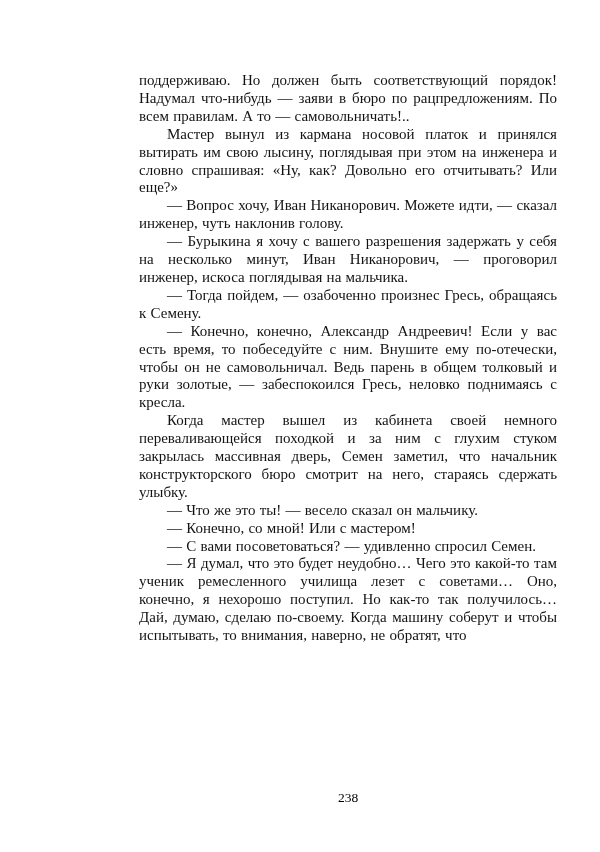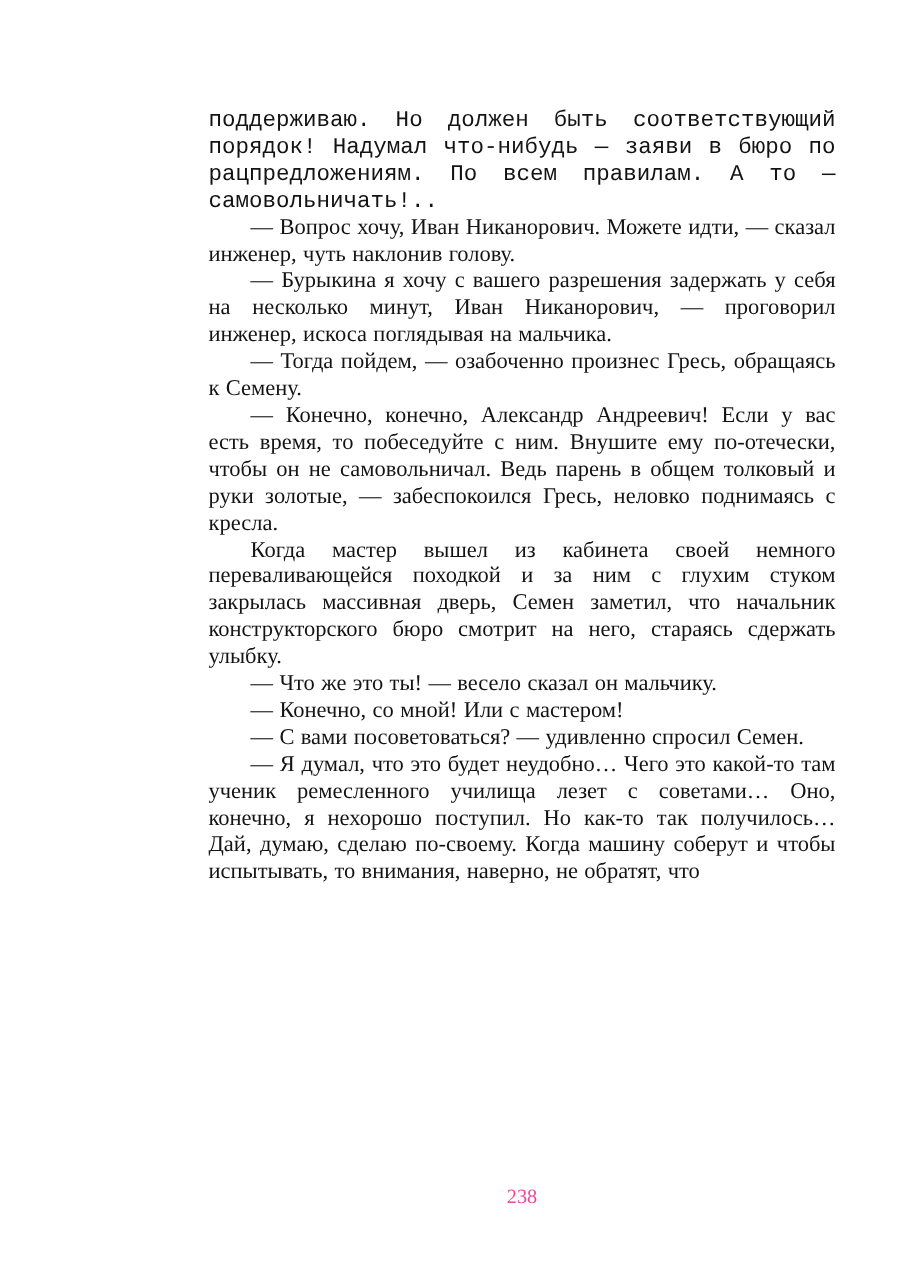--- a/index.html
+++ b/index.html
@@ -28,38 +28,38 @@
     font-size: 15px;
     line-height: 17.9px;
     text-align: justify;
     text-indent: 28px;
     hyphens: auto;
     -webkit-hyphens: auto;
     word-spacing: 0.5px;
   }
   .para.no-indent {
     text-indent: 0;
-    font-family: Liberation Mono, monospace;
   }
   .page-number {
     position: absolute;
     left: 139px;
     width: 418px;
     bottom: 46px;
     text-align: center;
     font-size: 13.5px;
-    color: #ec4899;
+    color: #000000;
   }
 </style>
 </head>
 <body>
 
 <div class="page">
   <div class="text-block">
     <p class="para no-indent">поддерживаю. Но должен быть соответствующий порядок! Надумал что-нибудь — заяви в бюро по рацпредложениям. По всем правилам. А то — самовольничать!..</p>
+    <p class="para">Мастер вынул из кармана носовой платок и принялся вытирать им свою лысину, поглядывая при этом на инженера и словно спрашивая: «Ну, как? Довольно его отчитывать? Или еще?»</p>
     <p class="para">— Вопрос хочу, Иван Никанорович. Можете идти, — сказал инженер, чуть наклонив голову.</p>
     <p class="para">— Бурыкина я хочу с вашего разрешения задержать у себя на несколько минут, Иван Никанорович, — проговорил инженер, искоса поглядывая на мальчика.</p>
     <p class="para">— Тогда пойдем, — озабоченно произнес Гресь, обращаясь к Семену.</p>
     <p class="para">— Конечно, конечно, Александр Андреевич! Если у вас есть время, то побеседуйте с ним. Внушите ему по-отечески, чтобы он не самовольничал. Ведь парень в общем толковый и руки золотые, — забеспокоился Гресь, неловко поднимаясь с кресла.</p>
     <p class="para">Когда мастер вышел из кабинета своей немного переваливающейся походкой и за ним с глухим стуком закрылась массивная дверь, Семен заметил, что начальник конструкторского бюро смотрит на него, стараясь сдержать улыбку.</p>
     <p class="para">— Что же это ты! — весело сказал он мальчику.</p>
     <p class="para">— Конечно, со мной! Или с мастером!</p>
     <p class="para">— С вами посоветоваться? — удивленно спросил Семен.</p>
     <p class="para">— Я думал, что это будет неудобно… Чего это какой-то там ученик ремесленного училища лезет с советами… Оно, конечно, я нехорошо поступил. Но как-то так получилось… Дай, думаю, сделаю по-своему. Когда машину соберут и чтобы испытывать, то внимания, наверно, не обратят, что</p>
   </div>

